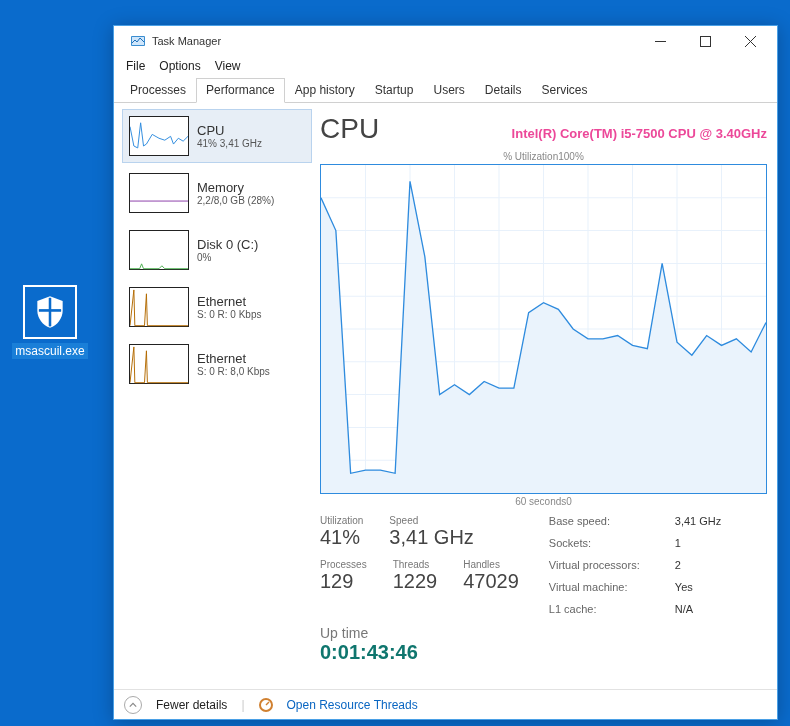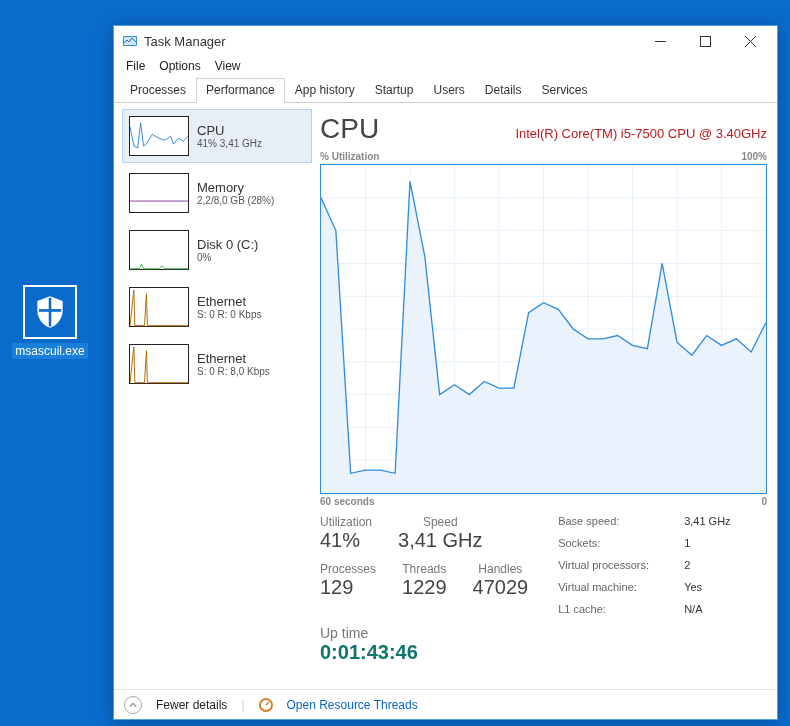--- a/index.html
+++ b/index.html
@@ -40,23 +40,23 @@
         position: absolute;
         left: 113px; top: 25px;
         width: 665px; height: 695px;
         background: #fff;
         border: 1px solid #4aa0e6;
         box-shadow: 0 2px 18px rgba(0,0,0,.25);
         display:flex; flex-direction:column;
     }
     .titlebar {
         height: 30px; display:flex; align-items:center;
-        padding: 0 4px 0 8px;
+        padding: 0 4px 0 16px;
         color: #333;
-        font-size: 13px;
+        font-size: 11px;
     }
     .titlebar .app-icon { width:16px; height:16px; margin-right:6px; }
     .titlebar .spacer { flex:1; }
     .titlebar .winbtn { width:45px; height:29px; display:flex; align-items:center; justify-content:center; color:#555;}
     .titlebar .winbtn svg { width:11px; height:11px; }
 
     .menubar { 
         height:22px; display:flex; gap:2px; padding:0 6px;
         font-size:12px; color:#222;
     }
@@ -92,34 +92,34 @@
     .thumb-disk   { border-color:#4caf50;}
     .thumb-eth    { border-color:#b26a00;}
     .side-item .texts { display:flex; flex-direction:column; justify-content:center; }
     .side-item .texts .title { font-size:13px; color:#333;}
     .side-item .texts .sub { font-size:10px; color:#555;}
 
     
     .mainpanel { flex:1; display:flex; flex-direction:column; }
     .main-header { display:flex; align-items:baseline; gap:20px; padding:4px 2px 6px 2px;}
     .main-header .big { font-size:28px; font-weight:400; color:#444;}
-    .main-header .right { flex:1; text-align:right; font-size:13px; color:#b91c1c;}
-    .chart-labels { display:flex; justify-content:space-between; font-size:10px; color:#888; padding:0 2px;font-weight:bold;}
+    .main-header .right { flex:1; text-align:right; font-size:13px; color:#ec4899;font-weight:bold;}
+    .chart-labels { display:flex; justify-content:center; font-size:10px; color:#888; padding:0 2px;}
     .chart {
         border:1px solid #2e8bde; height:330px;
         background:#fff;
         position:relative;
         margin:2px 2px 2px 2px;
         flex-shrink:0;
     }
     .chart svg { position:absolute; inset:0; width:100%; height:100%; }
 
     .stats { display:flex; gap:30px; padding:8px 2px 0 2px;}
     .stats-col { display:flex; flex-direction:column; gap:10px;}
-    .stat .label { font-size:12px; color:#777;text-align:center;}
+    .stat .label { font-size:10px; color:#777;}
     .stat .value { font-size:20px; color:#444;}
     .stats-col.small .row { display:flex; gap:16px;}
     .stats-col.small .row .k { width:110px; font-size:11px; color:#666;}
     .stats-col.small .row .v { font-size:11px; color:#333;}
     .stats-row { display:flex; gap:26px;}
     .uptime { padding:10px 2px 0 2px;}
     .uptime .label { font-size:14px; color:#777;}
     .uptime .value { font-size:20px; color:#0f766e;font-weight:bold;}
 
     .footer {

